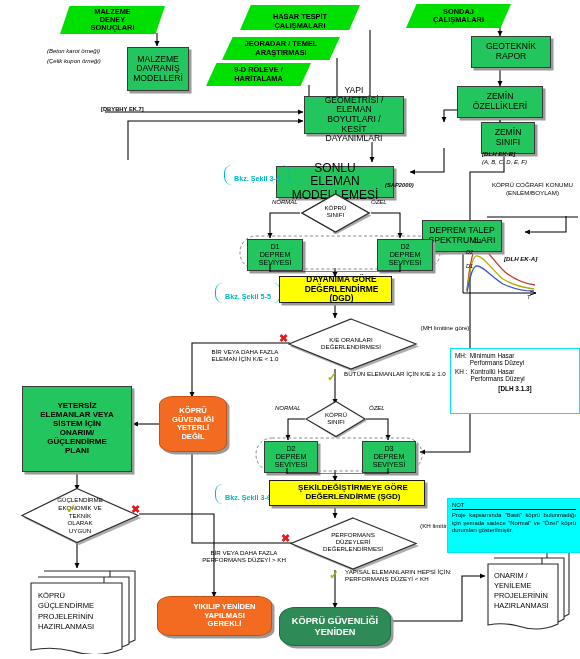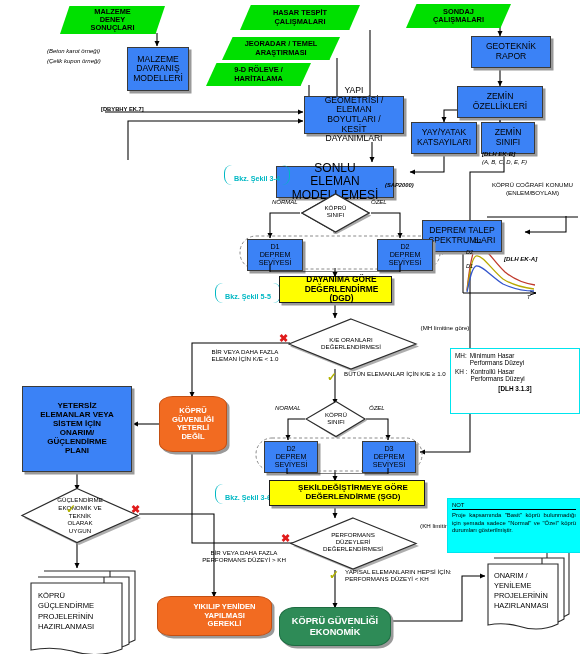--- a/index.html
+++ b/index.html
@@ -4,21 +4,21 @@
 <style>
   html,body{margin:0;padding:0;background:#ffffff;}
   body{font-family:"Liberation Sans", sans-serif;}
   #stage{position:relative;width:580px;height:659px;overflow:hidden;background:#fff;}
   #svg-layer{position:absolute;left:0;top:0;width:580px;height:659px;}
   .node{position:absolute;box-sizing:border-box;display:flex;align-items:center;justify-content:center;
         text-align:center;line-height:1.12;}
   .t{white-space:pre-line;}
 
   
-  .proc{background:#3b82f6;border:1.3px solid #3a3a3a;box-shadow:2.5px 2.5px 0 0 #9a9a9a;
+  .proc{background:#22c55e;border:1.3px solid #3a3a3a;box-shadow:2.5px 2.5px 0 0 #9a9a9a;
         font-size:8.6px;color:#000;padding:15px;}
   .para{background:#00e000;color:#000;font-size:7.4px;font-weight:bold;
         box-shadow:2.5px 3px 0 0 #8a8a8a;}
   .para .t{position:relative;z-index:2;}
   .yellow{background:#ffff00;border:1.3px solid #1d1d1d;box-shadow:2.5px 2.5px 0 0 #9a9a9a;
         font-size:8.4px;font-weight:bold;color:#000;padding-left:12px;}
   .diam{font-size:6.2px;color:#000;font-weight:normal;}
   .term-orange{background:#f26b21;color:#fff;font-weight:bold;font-size:7.6px;
         border:1.4px solid #c44f12;border-radius:14px/9px;box-shadow:2.5px 2.5px 0 0 #9a9a9a;}
   .term-green{background:#2e8b57;color:#fff;font-weight:bold;font-size:9.2px;
@@ -138,21 +138,21 @@
   </svg>
 
   <div class="node para" style="left:60px;top:6px;width:105px;height:28px;clip-path:polygon(9% 0,100% 0,91% 100%,0 100%);">
     <span class="t">MALZEME
 DENEY
 SONUÇLARI</span>
   </div>
   <span class="small-it" style="position:absolute;left:47px;top:48px;width:110px;">(Beton karot örneği)</span>
   <span class="small-it" style="position:absolute;left:47px;top:58px;width:110px;">(Çelik kupon örneği)</span>
 
-  <div class="node para" style="left:240px;top:5px;width:120px;height:25px;clip-path:polygon(9% 0,100% 0,91% 100%,0 100%);">
+  <div class="node para" style="left:240px;top:5px;width:120px;height:25px;clip-path:polygon(9% 0,100% 0,91% 100%,0 100%);align-items:flex-end;">
     <span class="t">HASAR TESPİT
 ÇALIŞMALARI</span>
   </div>
 
   <div class="node para" style="left:222px;top:37px;width:118px;height:23px;clip-path:polygon(9% 0,100% 0,91% 100%,0 100%);">
     <span class="t">JEORADAR / TEMEL
 ARAŞTIRMASI</span>
   </div>
 
   <div class="node para" style="left:206px;top:63px;width:105px;height:23px;clip-path:polygon(10% 0,100% 0,90% 100%,0 100%);">
@@ -181,24 +181,20 @@
   <div class="node proc" style="left:471px;top:36px;width:80px;height:29px;">
     <span class="t">GEOTEKNİK
 RAPOR</span>
   </div>
 
   <div class="node proc" style="left:457px;top:86px;width:86px;height:26px;">
     <span class="t">ZEMİN
 ÖZELLİKLERİ</span>
   </div>
 
-  <div class="node proc" style="left:411px;top:122px;width:66px;height:26px;">
-    <span class="t">YAY/YATAK
-KATSAYILARI</span>
-  </div>
 
   <div class="node proc" style="left:481px;top:122px;width:54px;height:26px;">
     <span class="t">ZEMİN
 SINIFI</span>
   </div>
   <span class="lbl-bi" style="position:absolute;left:482px;top:150px;">[DLH EK-B]</span>
   <span class="lbl-i" style="position:absolute;left:482px;top:159px;">(A, B, C, D, E, F)</span>
 
   <span class="lbl-c" style="position:absolute;left:487px;top:181px;width:91px;line-height:1.3;">KÖPRÜ COĞRAFİ
 KONUMU
@@ -373,21 +369,21 @@
   </div>
 
   <div class="node term-orange" style="left:157px;top:596px;width:115px;height:40px;padding-left:20px;">
     <span class="t">YIKILIP YENİDEN
 YAPILMASI
 GEREKLİ</span>
   </div>
 
   <div class="node term-green" style="left:279px;top:607px;width:112px;height:39px;">
     <span class="t">KÖPRÜ GÜVENLİĞİ
-EKONOMİK</span>
+YENİDEN</span>
   </div>
 
   <div class="docstack" style="left:483px;top:548px;width:96px;height:84px;">
     <svg width="96" height="84" viewBox="0 0 96 84" style="position:absolute;left:0;top:0;">
       <path d="M16,4 H86 V66 Q75,73 64,68 V4 Z" fill="#fff" stroke="#2b2b2b" stroke-width="1.1"></path>
       <path d="M11,10 H81 V71 Q70,78 59,73 V10 Z" fill="#fff" stroke="#2b2b2b" stroke-width="1.1"></path>
       <path d="M5,16 H75 V76 Q56,85 35,78 Q20,74 5,77 Z" fill="#fff" stroke="#2b2b2b" stroke-width="1.1"></path>
     </svg>
     <span class="t" style="position:absolute;left:11px;top:23px;width:66px;font-size:7.4px;line-height:1.35;text-align:left;">ONARIM /
 YENİLEME

